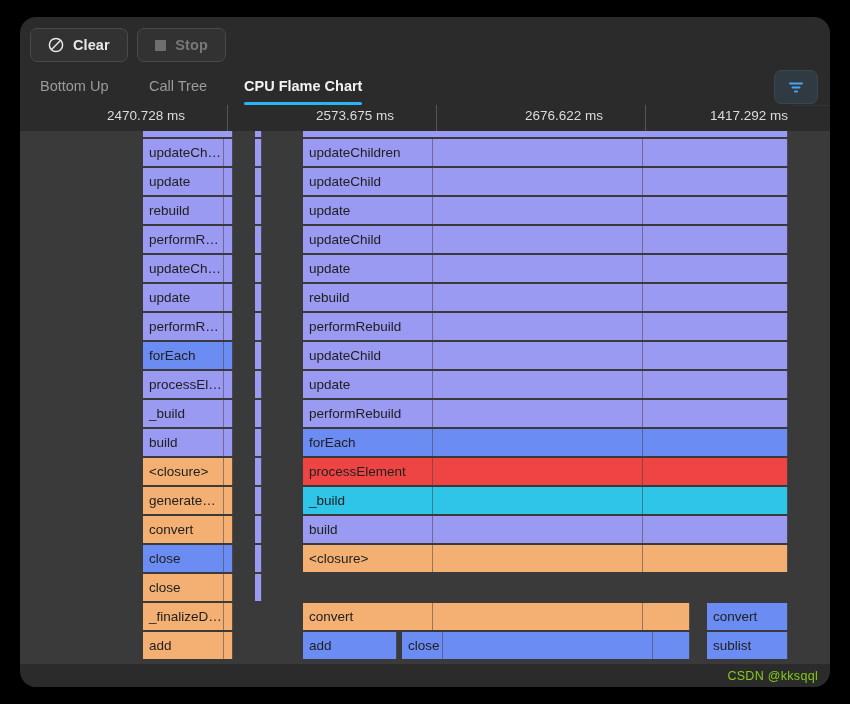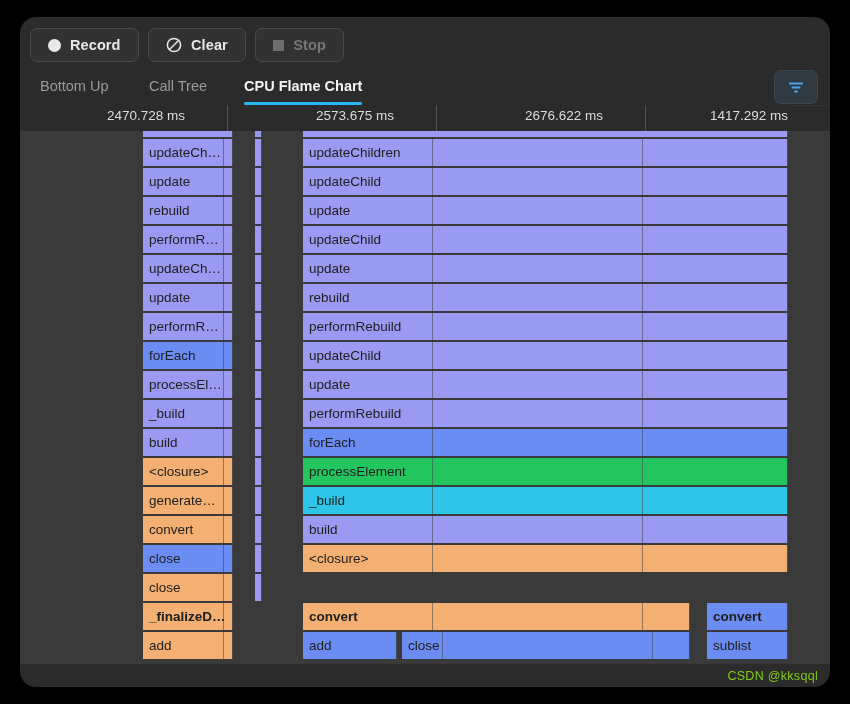--- a/index.html
+++ b/index.html
@@ -201,24 +201,20 @@
     letter-spacing: .3px;
   }
 </style>
 </head>
 <body>
 
 <div id="app">
 
   <div class="toolbar">
     <div class="btn">
-      <span class="ico-record"></span>
-      <span>Record</span>
-    </div>
-    <div class="btn">
       <span class="ico-clear">
         <svg width="16" height="16" viewBox="0 0 16 16">
           <circle cx="8" cy="8" r="6.6" fill="none" stroke="#e8e8e8" stroke-width="1.5"></circle>
           <line x1="3.3" y1="12.7" x2="12.7" y2="3.3" stroke="#e8e8e8" stroke-width="1.5"></line>
         </svg>
       </span>
       <span>Clear</span>
     </div>
     <div class="btn disabled">
       <span class="ico-stop"></span>
@@ -315,42 +311,42 @@
         <div class="blk" style="left: 283px; width: 485px; background: rgb(154, 154, 242);">performRebuild<span class="sep" style="left: 129px;"></span><span class="sep" style="left: 339px;"></span></div>
       </div>
       <div class="row" style="top: 298px;">
         <div class="blk" style="left: 123px; width: 90px; background: rgb(154, 154, 242);">build<span class="sep" style="left: 80px;"></span></div>
         <div class="blk" style="left: 235px; width: 6px; background: rgb(154, 154, 242);"></div>
         <div class="blk" style="left: 283px; width: 485px; background: rgb(107, 140, 242);">forEach<span class="sep" style="left: 129px;"></span><span class="sep" style="left: 339px;"></span></div>
       </div>
       <div class="row" style="top: 327px;">
         <div class="blk" style="left: 123px; width: 90px; background: rgb(244, 176, 114);">&lt;closure&gt;<span class="sep" style="left: 80px;"></span></div>
         <div class="blk" style="left: 235px; width: 6px; background: rgb(154, 154, 242);"></div>
-        <div class="blk" style="left: 283px; width: 485px; background: #22c55e;">processElement<span class="sep" style="left: 129px;"></span><span class="sep" style="left: 339px;"></span></div>
+        <div class="blk" style="left: 283px; width: 485px; background: #ef4444;">processElement<span class="sep" style="left: 129px;"></span><span class="sep" style="left: 339px;"></span></div>
       </div>
       <div class="row" style="top: 356px;">
         <div class="blk" style="left: 123px; width: 90px; background: rgb(244, 176, 114);">generate…<span class="sep" style="left: 80px;"></span></div>
         <div class="blk" style="left: 235px; width: 6px; background: rgb(154, 154, 242);"></div>
         <div class="blk" style="left: 283px; width: 485px; background: rgb(46, 197, 232);">_build<span class="sep" style="left: 129px;"></span><span class="sep" style="left: 339px;"></span></div>
       </div>
       <div class="row" style="top: 385px;">
         <div class="blk" style="left: 123px; width: 90px; background: rgb(244, 176, 114);">convert<span class="sep" style="left: 80px;"></span></div>
         <div class="blk" style="left: 235px; width: 6px; background: rgb(154, 154, 242);"></div>
         <div class="blk" style="left: 283px; width: 485px; background: rgb(154, 154, 242);">build<span class="sep" style="left: 129px;"></span><span class="sep" style="left: 339px;"></span></div>
       </div>
       <div class="row" style="top: 414px;">
         <div class="blk" style="left: 123px; width: 90px; background: rgb(107, 140, 242);">close<span class="sep" style="left: 80px;"></span></div>
         <div class="blk" style="left: 235px; width: 6px; background: rgb(154, 154, 242);"></div>
         <div class="blk" style="left: 283px; width: 485px; background: rgb(244, 176, 114);">&lt;closure&gt;<span class="sep" style="left: 129px;"></span><span class="sep" style="left: 339px;"></span></div>
       </div>
       <div class="row" style="top: 443px;">
         <div class="blk" style="left: 123px; width: 90px; background: rgb(244, 176, 114);">close<span class="sep" style="left: 80px;"></span></div>
         <div class="blk" style="left: 235px; width: 6px; background: rgb(154, 154, 242);"></div>
       </div>
-      <div class="row" style="top: 472px; font-weight: bold;">
+      <div class="row" style="top: 472px;">
         <div class="blk" style="left: 123px; width: 90px; background: rgb(244, 176, 114);">_finalizeD…<span class="sep" style="left: 80px;"></span></div>
         <div class="blk" style="left: 283px; width: 387px; background: rgb(244, 176, 114);">convert<span class="sep" style="left: 129px;"></span><span class="sep" style="left: 339px;"></span></div>
         <div class="blk" style="left: 687px; width: 81px; background: rgb(107, 140, 242);">convert</div>
       </div>
       <div class="row" style="top: 501px;">
         <div class="blk" style="left: 123px; width: 90px; background: rgb(244, 176, 114);">add<span class="sep" style="left: 80px;"></span></div>
         <div class="blk" style="left: 283px; width: 94px; background: rgb(107, 140, 242);">add</div>
         <div class="blk" style="left: 382px; width: 288px; background: rgb(107, 140, 242);">close<span class="sep" style="left: 40px;"></span><span class="sep" style="left: 250px;"></span></div>
         <div class="blk" style="left: 687px; width: 81px; background: rgb(107, 140, 242);">sublist</div>
       </div>

